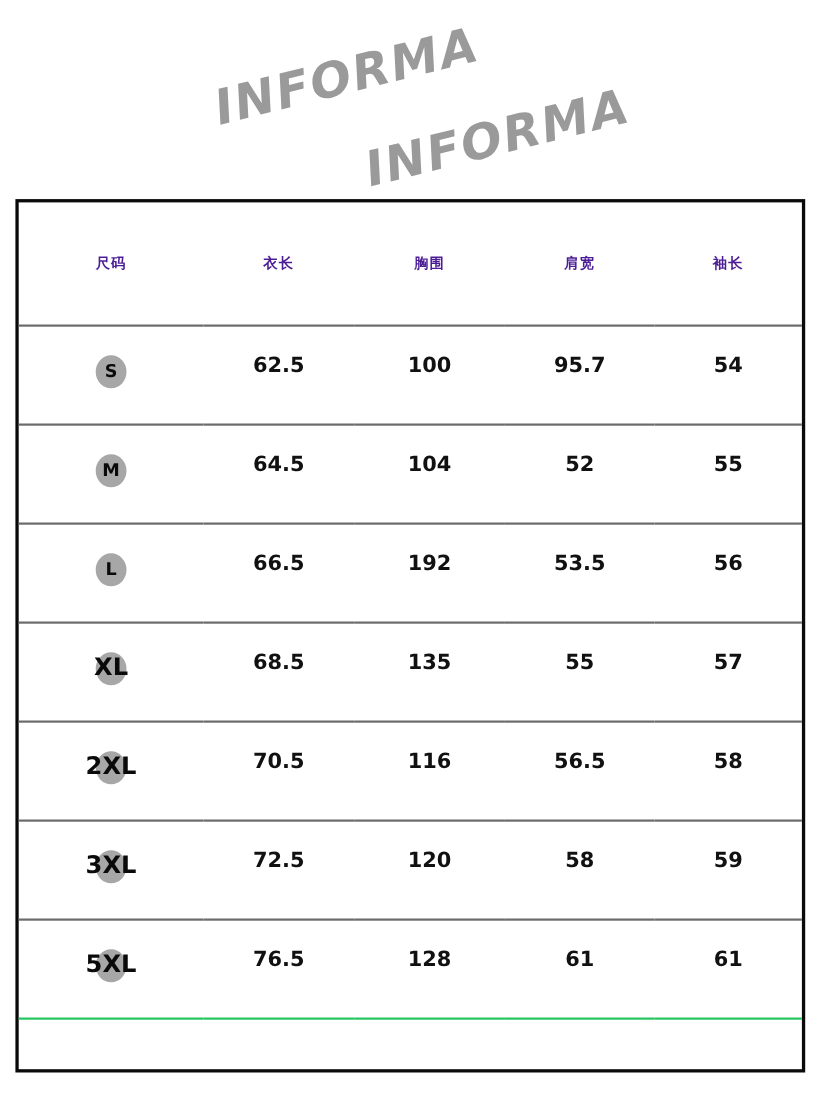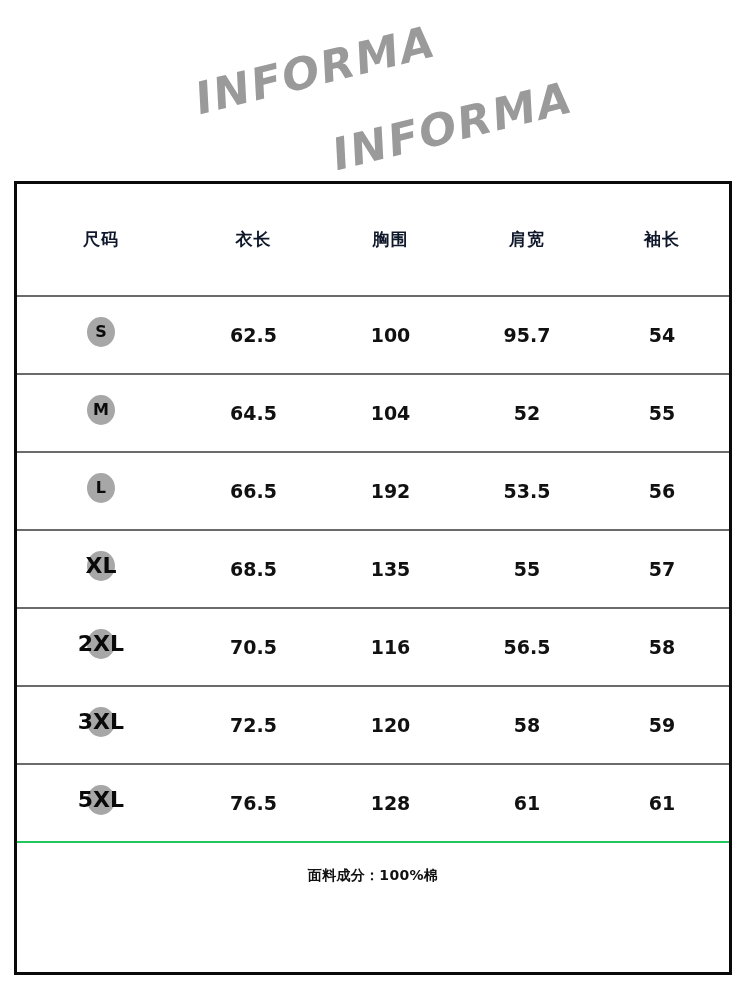--- a/index.html
+++ b/index.html
@@ -100,37 +100,37 @@
   .size-table th,
   .size-table td {
     text-align: center;
     vertical-align: middle;
     padding: 0;
     font-weight: 700;
   }
   .size-table thead th {
     height: 111px;
     font-family: "DejaVu Sans", "Liberation Sans", sans-serif;
-    font-size: 17px;
+    font-size: 13px;
     letter-spacing: 1px;
-    color: #0f172a;
+    color: #4c1d95;
     border-bottom: 2px solid #6b6b6b;
   }
   .size-table tbody tr td {
     height: 70px;
     border-bottom: 2px solid #6b6b6b;
     font-family: "DejaVu Sans", "Liberation Sans", sans-serif;
     font-size: 19px;
     color: #111111;
   }
   .size-table tbody tr.row-last td {
     border-bottom: 2px solid #22c55e;
   }
   .size-table td.num {
-    padding-bottom: 0;
+    padding-bottom: 18px;
   }
   .size-table td.size-cell {
     padding-bottom: 6px;
   }
   .badge {
     display: inline-flex;
     align-items: center;
     justify-content: center;
     width: 28px;
     height: 30px;
@@ -238,15 +238,14 @@
         <td class="size-cell"><span class="badge wide">5XL</span></td>
         <td class="num">76.5</td>
         <td class="num">128</td>
         <td class="num">61</td>
         <td class="num">61</td>
       </tr>
     </tbody>
   </table>
 
   <div class="notes">
-    <div class="note-line note-material">面料成分：100%棉</div>
   </div>
 </div>
 
 </body></html>

